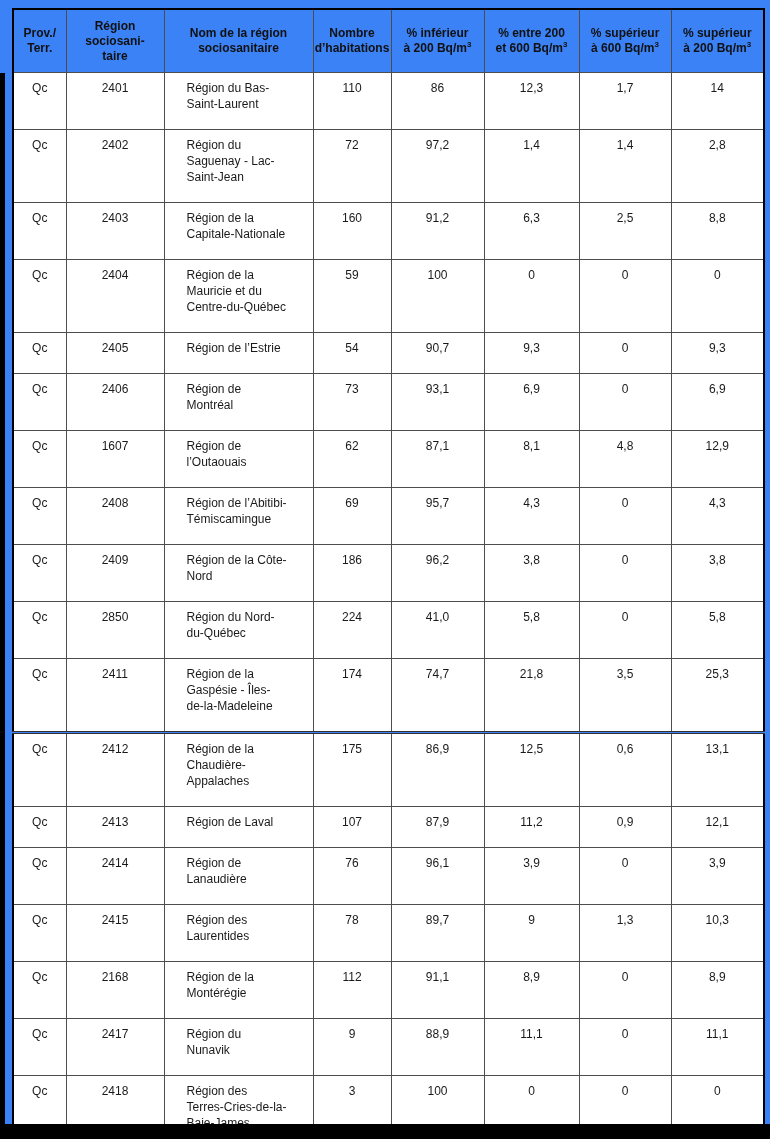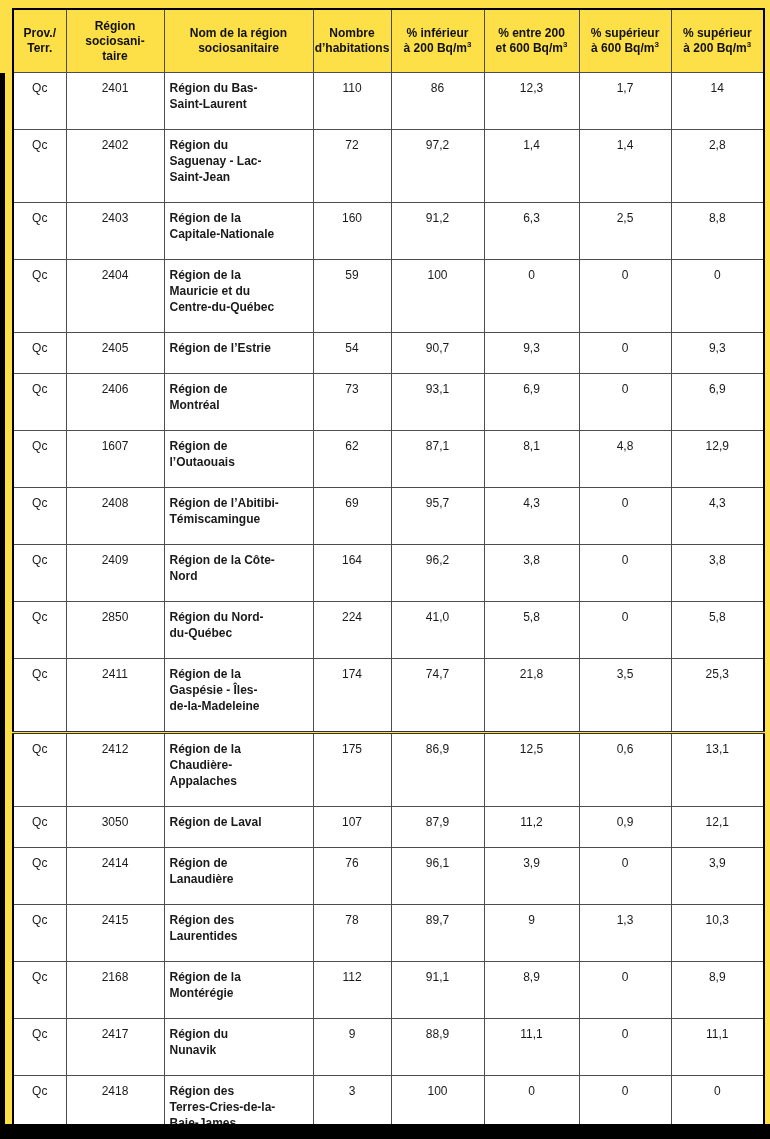--- a/index.html
+++ b/index.html
@@ -10,21 +10,21 @@
   body {
     width: 770px;
     height: 1139px;
     position: relative;
     overflow: hidden;
     font-family: "Liberation Sans", sans-serif;
   }
   .page {
     position: absolute;
     inset: 0;
-    background: #fde047;
+    background: #3b82f6;
   }
   
   .scan-strip-left {
     position: absolute;
     left: 0;
     top: 73px;
     width: 5px;
     height: 1066px;
     background: #000000;
   }
@@ -63,23 +63,22 @@
   }
   .radon-table tbody td {
     line-height: 16px;
     text-align: center;
     vertical-align: top;
     padding: 7px 3px 17px 3px;
     background: #ffffff;
   }
   .radon-table tbody td.name-cell {
     text-align: left;
-    padding-left: 5px;
+    padding-left: 22px;
     padding-right: 2px;
-    font-weight: bold;
   }
   
   .radon-table tbody tr.new-section td {
     border-top: 3px double #333333;
   }
   .radon-table sup {
     font-size: 8px;
     line-height: 0;
     vertical-align: super;
   }
@@ -190,21 +189,21 @@
           <td>69</td>
           <td>95,7</td>
           <td>4,3</td>
           <td>0</td>
           <td>4,3</td>
         </tr>
         <tr>
           <td>Qc</td>
           <td>2409</td>
           <td class="name-cell">Région de la Côte-<br>Nord</td>
-          <td>164</td>
+          <td>186</td>
           <td>96,2</td>
           <td>3,8</td>
           <td>0</td>
           <td>3,8</td>
         </tr>
         <tr>
           <td>Qc</td>
           <td>2850</td>
           <td class="name-cell">Région du Nord-<br>du-Québec</td>
           <td>224</td>
@@ -228,21 +227,21 @@
           <td>2412</td>
           <td class="name-cell">Région de la<br>Chaudière-<br>Appalaches</td>
           <td>175</td>
           <td>86,9</td>
           <td>12,5</td>
           <td>0,6</td>
           <td>13,1</td>
         </tr>
         <tr>
           <td>Qc</td>
-          <td>3050</td>
+          <td>2413</td>
           <td class="name-cell">Région de Laval</td>
           <td>107</td>
           <td>87,9</td>
           <td>11,2</td>
           <td>0,9</td>
           <td>12,1</td>
         </tr>
         <tr>
           <td>Qc</td>
           <td>2414</td>

